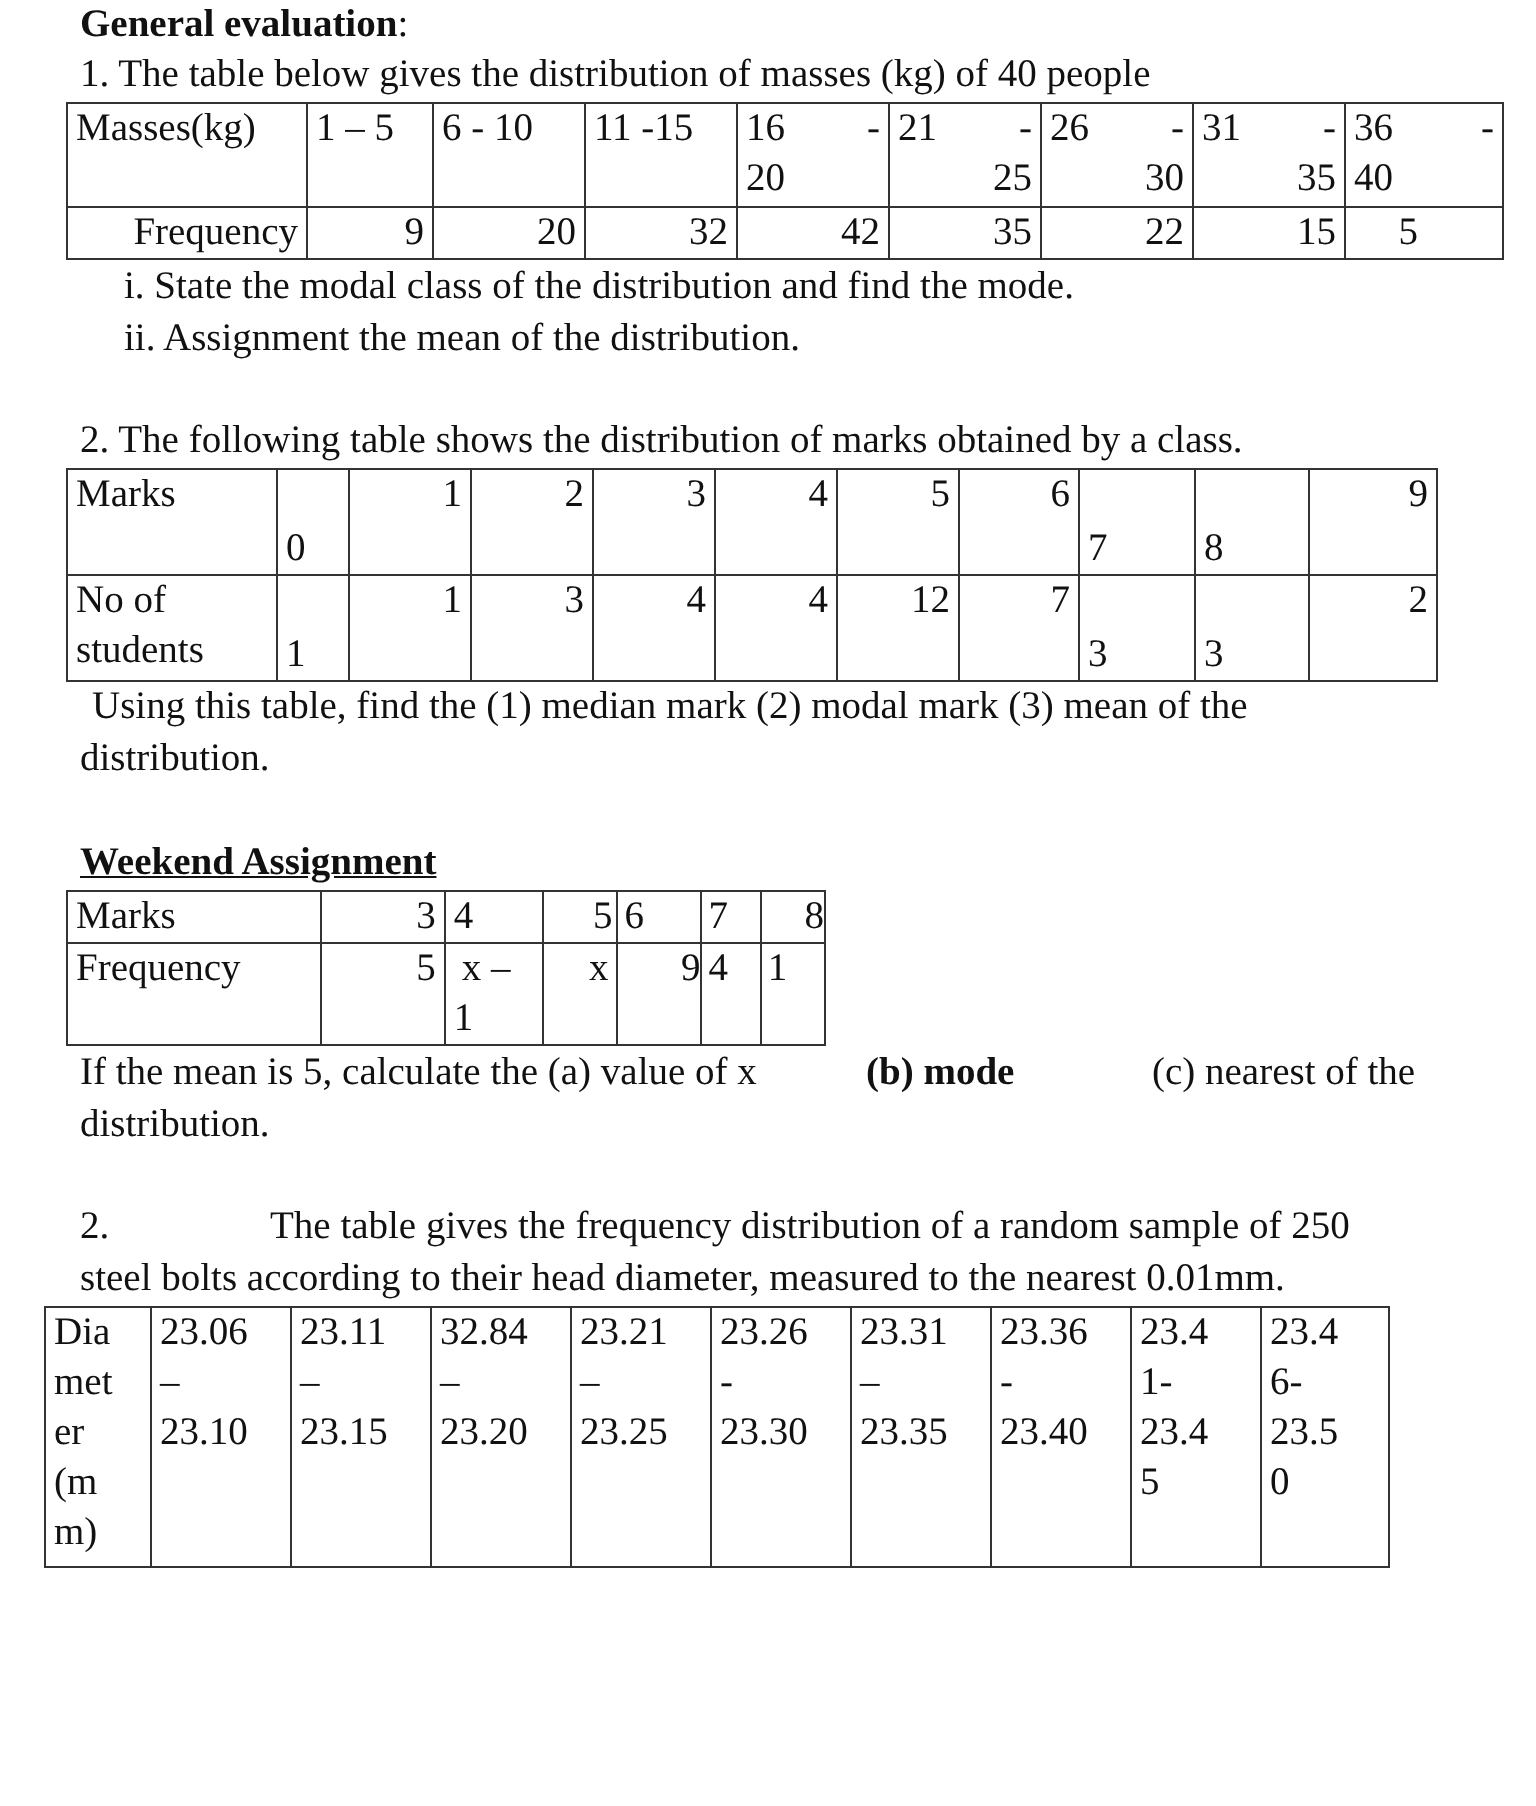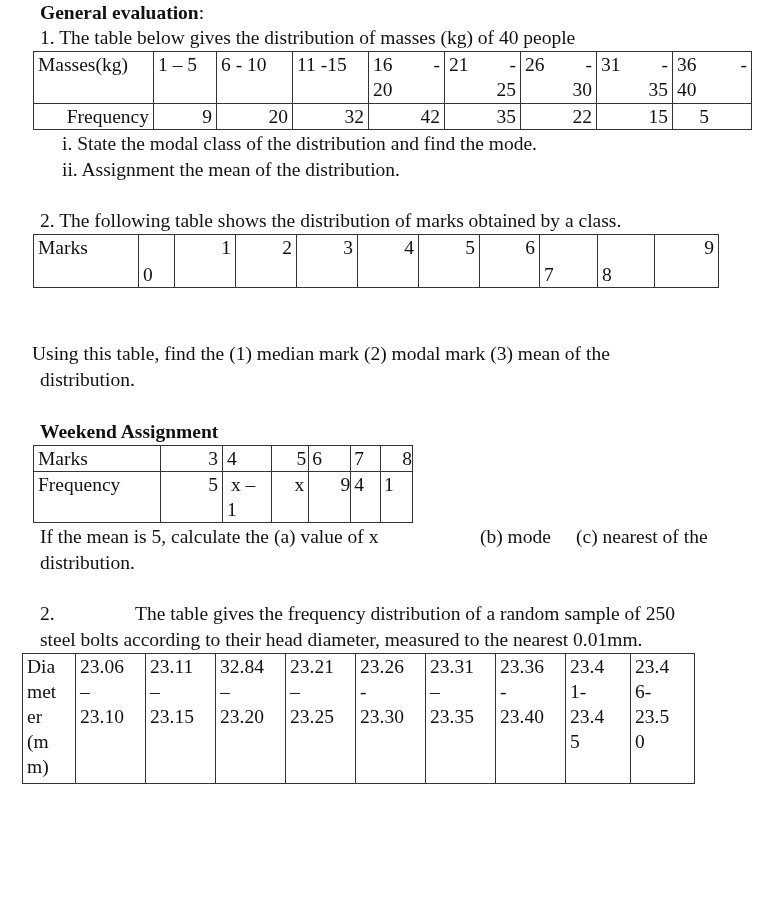--- a/index.html
+++ b/index.html
@@ -119,27 +119,43 @@
     <td class="r">1</td>
     <td class="r">2</td>
     <td class="r">3</td>
     <td class="r">4</td>
     <td class="r">5</td>
     <td class="r">6</td>
     <td class="l" style="vertical-align:bottom">7</td>
     <td class="l" style="vertical-align:bottom">8</td>
     <td class="r">9</td>
   </tr>
-</tbody>
-  </table>
-
-<div class="abs" style="left:32px; top:341px;text-align:center;">Using this table, find the (1) median mark  (2) modal mark  (3) mean of the</div>
+  <tr style="height:53px">
+    <td class="l">
+          <div>No of</div>
+          <div>students</div>
+        </td>
+    <td class="l" style="vertical-align:bottom">1</td>
+    <td class="r">1</td>
+    <td class="c">3</td>
+    <td class="r">4</td>
+    <td class="r">4</td>
+    <td class="r">12</td>
+    <td class="r">7</td>
+    <td class="l" style="vertical-align:bottom">3</td>
+    <td class="l" style="vertical-align:bottom">3</td>
+    <td class="r">2</td>
+  </tr>
+</tbody>
+  </table>
+
+<div class="abs" style="left:46px; top:341px;text-align:center;">Using this table, find the (1) median mark  (2) modal mark  (3) mean of the</div>
 <div class="abs" style="left:40px; top:367px;">distribution.</div>
 
-<div class="abs bold" style="left:40px; top:419px;">Weekend Assignment</div>
+<div class="abs bold" style="left:40px; top:419px;text-decoration:underline;">Weekend Assignment</div>
 
 <table style="left:33px; top:445px; width:380px;">
   <colgroup>
     <col style="width:103px">
       <col style="width:50px">
       <col style="width:40px">
       <col style="width:30px">
     <col style="width:34px">
       <col style="width:24px">
       <col style="width:26px">
@@ -163,21 +179,21 @@
         </td>
     <td class="c">x</td>
     <td class="c" style="padding:0">9</td>
     <td class="l" style="padding:0 3px">4</td>
     <td class="l" style="padding:0 3px">1</td>
   </tr>
 </tbody>
   </table>
 
 <div class="abs" style="left:40px; top:524px;">If the mean is 5, calculate the (a) value of x</div>
-<div class="abs" style="left:480px; top:524px;">(b) mode</div>
+<div class="abs" style="left:433px; top:524px;font-weight:bold;">(b) mode</div>
 <div class="abs" style="left:576px; top:524px;">(c) nearest of the</div>
 <div class="abs" style="left:40px; top:550px;">distribution.</div>
 
 <div class="abs" style="left:40px; top:601px;">2.</div>
 <div class="abs" style="left:87px; top:601px;margin-left:48px;">The table gives the frequency distribution of a random sample of 250</div>
 <div class="abs" style="left:40px; top:627px;">steel bolts according to their head diameter, measured to the nearest 0.01mm.</div>
 
 <table style="left:22px; top:653px; width:672px;font-family:Liberation Serif, serif;">
   <colgroup>
     <col style="width:53px">

